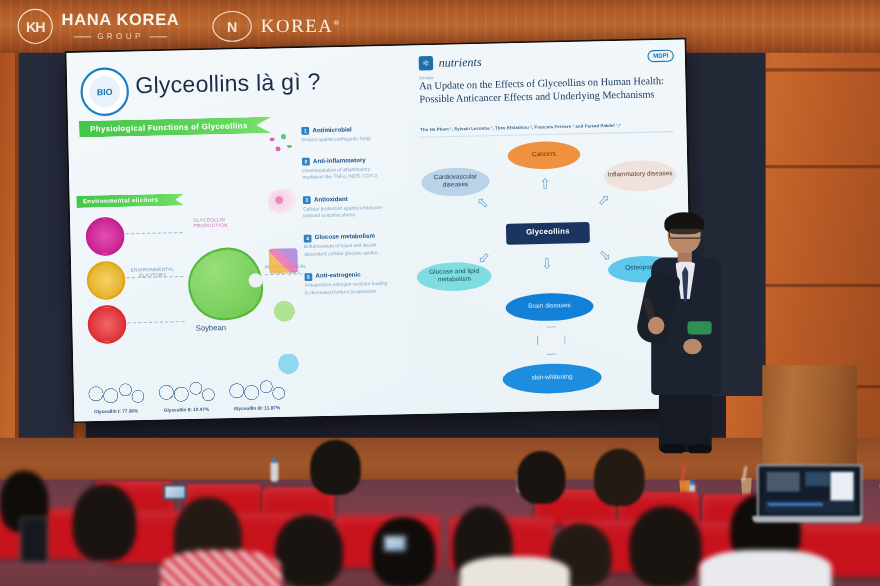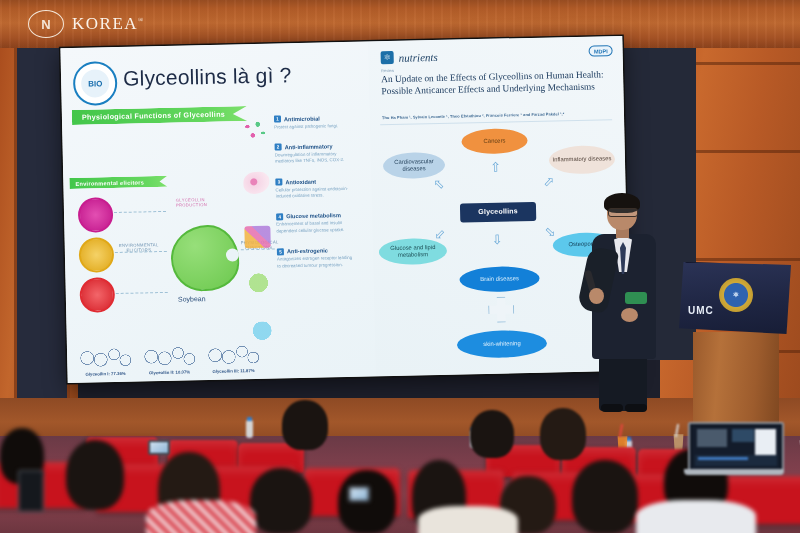--- a/index.html
+++ b/index.html
@@ -257,20 +257,29 @@
     <div class="seam" style="top:150px"></div>
     <div class="seam" style="top:258px"></div>
     <div class="seam" style="top:350px"></div>
   </div>
   <div class="wood-left"></div>
   <div class="panel-dark panel-left"></div>
   <div class="panel-dark panel-mid"></div>
 
   <div class="wood-top"></div>
   <div class="banner">
+    <div class="logo-group">
+      <div class="logo-mark">KH</div>
+      <div class="logo-text">
+        <div class="logo-main">HANA KOREA</div>
+        <div class="logo-sub">
+            <span>GROUP</span>
+          </div>
+      </div>
+    </div>
     <div class="logo-group" style="margin-left:12px">
       <div class="logo-sono-mark">N</div>
       <div class="logo-sono-text"><span>KOREA</span><span class="reg">®</span></div>
     </div>
   </div>
 
   <div id="screen">
 
     <div class="slide-half slide-left">
       <div class="bio-logo">
@@ -402,25 +411,20 @@
     <div class="sp-head"></div>
     <div class="sp-hair"></div>
     <div class="sp-glass"></div>
     <div class="sp-mic"></div>
     <div class="sp-hand"></div>
     <div class="sp-hand2"></div>
   </div>
 
   <div class="podium">
     <div class="pod-body"></div>
-    <div class="pod-top">
-      <div class="pod-strip"></div>
-      <div class="pod-emb">⚛</div>
-      <div class="pod-label">UMC</div>
-    </div>
   </div>
 
   <div class="stage-floor"></div>
   <div class="floor-carpet"></div>
 
   <div class="bottle blur" style="left:246px;top:420px">
       <div class="cap"></div>
     </div>
   <div class="bottle blur" style="left:470px;top:430px">
       <div class="cap"></div>

